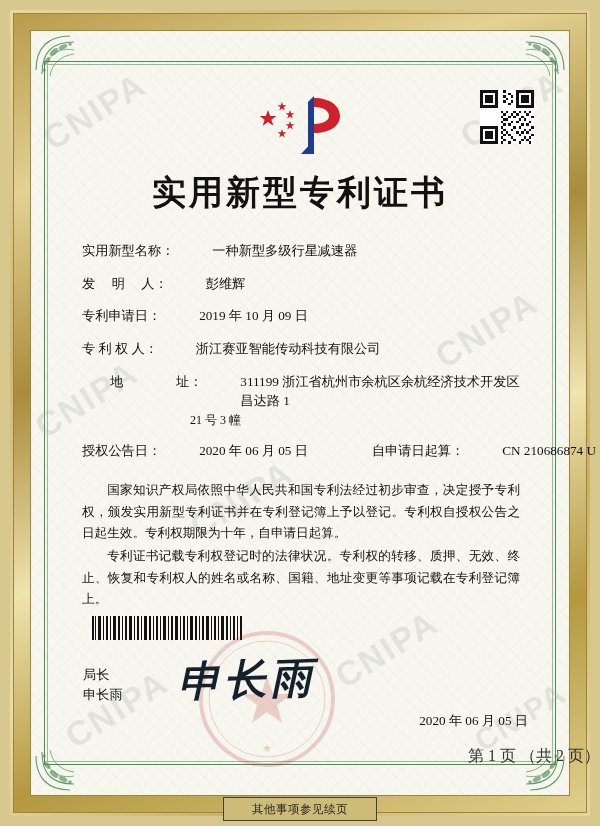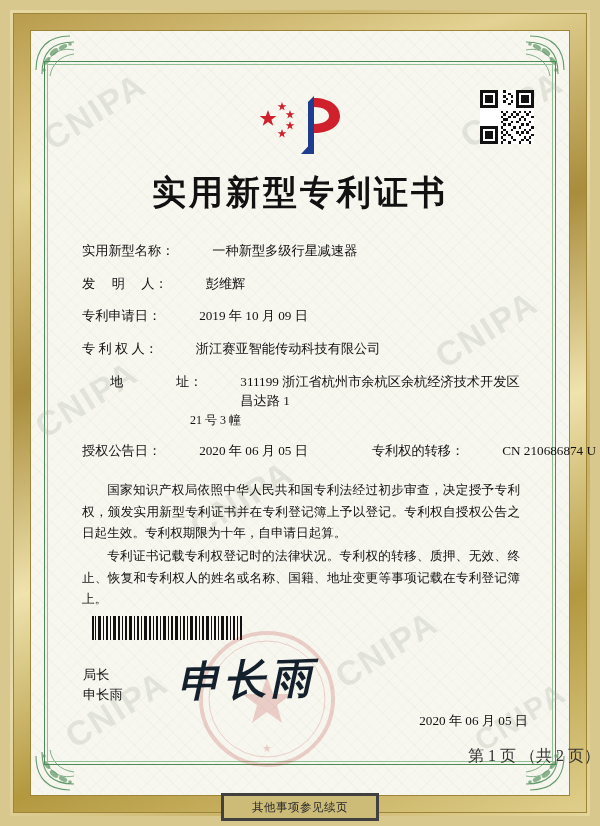--- a/index.html
+++ b/index.html
@@ -237,21 +237,21 @@
 
   
   .bottom-tab {
     position: absolute;
     left: 50%;
     transform: translateX(-50%);
     bottom: 5px;
     width: 152px;
     height: 22px;
     background: #cdbb78;
-    border: 3px solid #404040;
+    border: 1px solid #404040;
     display: flex;
     align-items: center;
     justify-content: center;
     font-size: 11.5px;
     color: #2b2b2b;
     letter-spacing: .5px;
   }
 </style>
 </head>
 <body>
@@ -455,21 +455,21 @@
       <span class="val">浙江赛亚智能传动科技有限公司</span>
     </div>
     <div class="row addr">
       <span class="lab">地　　　　址：</span>
       <span class="val">311199 浙江省杭州市余杭区余杭经济技术开发区昌达路 1</span>
     </div>
     <div class="addr-2nd">21 号 3 幢</div>
     <div class="row pub">
       <span class="lab">授权公告日：</span>
       <span class="lab">2020 年 06 月 05 日</span>
-      <span class="lab pub-right">专利权的转移：</span>
+      <span class="lab pub-right">自申请日起算：</span>
       <span class="lab">CN 210686874 U</span>
     </div>
   </div>
 
   <div class="paras">
     <p class="para">国家知识产权局依照中华人民共和国专利法经过初步审查，决定授予专利权，颁发实用新型专利证书并在专利登记簿上予以登记。专利权自授权公告之日起生效。专利权期限为十年，自申请日起算。</p>
     <p class="para">专利证书记载专利权登记时的法律状况。专利权的转移、质押、无效、终止、恢复和专利权人的姓名或名称、国籍、地址变更等事项记载在专利登记簿上。</p>
   </div>
 
   <svg class="barcode" viewBox="0 0 150 24" shape-rendering="crispEdges">

